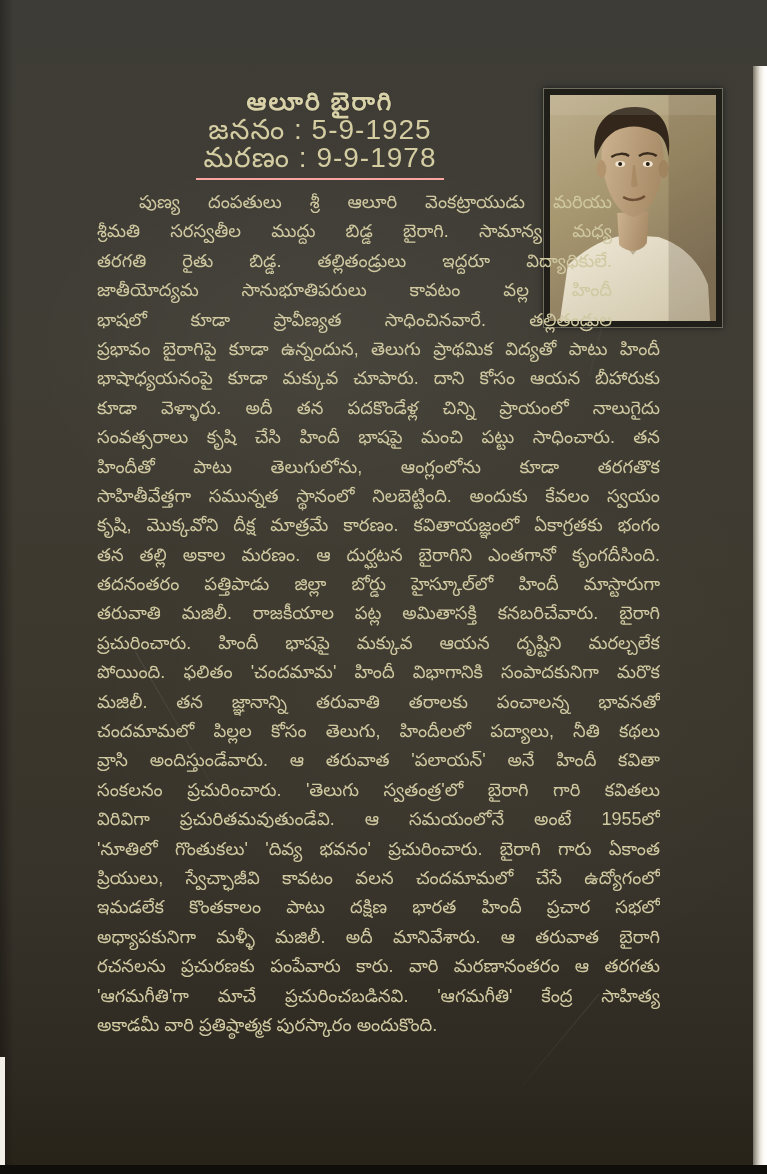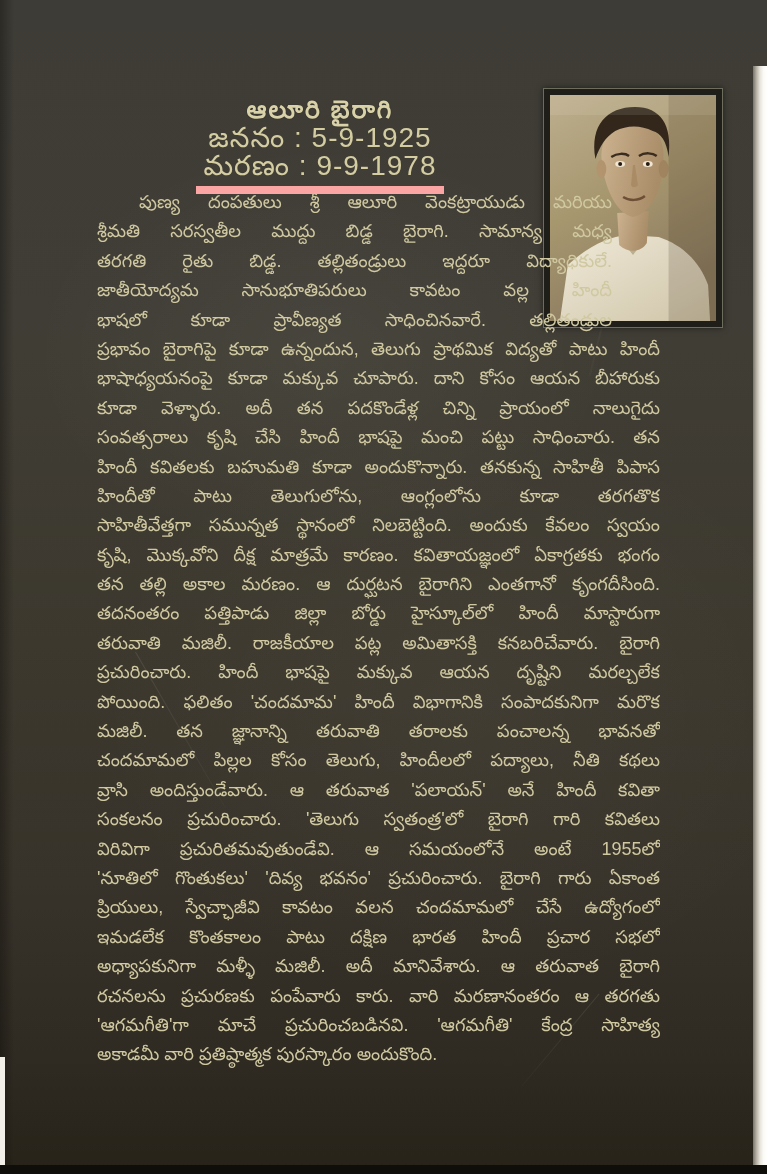--- a/index.html
+++ b/index.html
@@ -72,32 +72,31 @@
     text-align: center;
     color: #d8d1a6;
   }
   .title {
     font-size: 25px;
     font-weight: bold;
     letter-spacing: 2px;
     line-height: 30px;
     color: #d9d2a8;
     text-shadow: 0 0 1px rgba(0,0,0,0.6);
-    margin-top: 8px;
   }
   .date-line {
     font-size: 28px;
     line-height: 28px;
     letter-spacing: 1px;
     color: #d4cda2;
   }
   .date-line.death {
     display: inline-block;
     padding: 0 8px 6px 8px;
-    border-bottom: 8px solid #fca5a5;
+    border-bottom: 2px solid #fca5a5;
   }
 
   
   .photo-frame {
     position: absolute;
     left: 543px;
     top: 88px;
     width: 180px;
     height: 240px;
     box-sizing: border-box;
@@ -199,21 +198,20 @@
   <div class="bio">
       <div class="bio-line">పుణ్య దంపతులు శ్రీ ఆలూరి వెంకట్రాయుడు మరియు</div>
       <div class="bio-line">శ్రీమతి సరస్వతీల ముద్దు బిడ్డ బైరాగి. సామాన్య మధ్య</div>
       <div class="bio-line">తరగతి రైతు బిడ్డ. తల్లితండ్రులు ఇద్దరూ విద్యాధికులే.</div>
       <div class="bio-line">జాతీయోద్యమ సానుభూతిపరులు కావటం వల్ల హిందీ</div>
       <div class="bio-line">భాషలో కూడా ప్రావీణ్యత సాధించినవారే. తల్లితండ్రుల</div>
       <div class="bio-line">ప్రభావం బైరాగిపై కూడా ఉన్నందున, తెలుగు ప్రాథమిక విద్యతో పాటు హిందీ</div>
       <div class="bio-line">భాషాధ్యయనంపై కూడా మక్కువ చూపారు. దాని కోసం ఆయన బీహారుకు</div>
       <div class="bio-line">కూడా వెళ్ళారు. అదీ తన పదకొండేళ్ల చిన్ని ప్రాయంలో నాలుగైదు</div>
       <div class="bio-line">సంవత్సరాలు కృషి చేసి హిందీ భాషపై మంచి పట్టు సాధించారు. తన</div>
-      <div class="bio-line">హిందీ కవితలకు బహుమతి కూడా అందుకొన్నారు. తనకున్న సాహితీ పిపాస</div>
       <div class="bio-line">హిందీతో పాటు తెలుగులోను, ఆంగ్లంలోను కూడా తరగతొక</div>
       <div class="bio-line">సాహితీవేత్తగా సమున్నత స్థానంలో నిలబెట్టింది. అందుకు కేవలం స్వయం</div>
       <div class="bio-line">కృషి, మొక్కవోని దీక్ష మాత్రమే కారణం. కవితాయజ్ఞంలో ఏకాగ్రతకు భంగం</div>
       <div class="bio-line">తన తల్లి అకాల మరణం. ఆ దుర్ఘటన బైరాగిని ఎంతగానో కృంగదీసింది.</div>
       <div class="bio-line">తదనంతరం పత్తిపాడు జిల్లా బోర్డు హైస్కూల్‌లో హిందీ మాస్టారుగా</div>
       <div class="bio-line">తరువాతి మజిలీ. రాజకీయాల పట్ల అమితాసక్తి కనబరిచేవారు. బైరాగి</div>
       <div class="bio-line">ప్రచురించారు.  హిందీ భాషపై మక్కువ ఆయన దృష్టిని మరల్చలేక</div>
       <div class="bio-line">పోయింది. ఫలితం 'చందమామ' హిందీ విభాగానికి సంపాదకునిగా మరొక</div>
       <div class="bio-line">మజిలీ. తన జ్ఞానాన్ని తరువాతి తరాలకు పంచాలన్న భావనతో</div>
       <div class="bio-line">చందమామలో పిల్లల కోసం తెలుగు, హిందీలలో పద్యాలు, నీతి కథలు</div>

